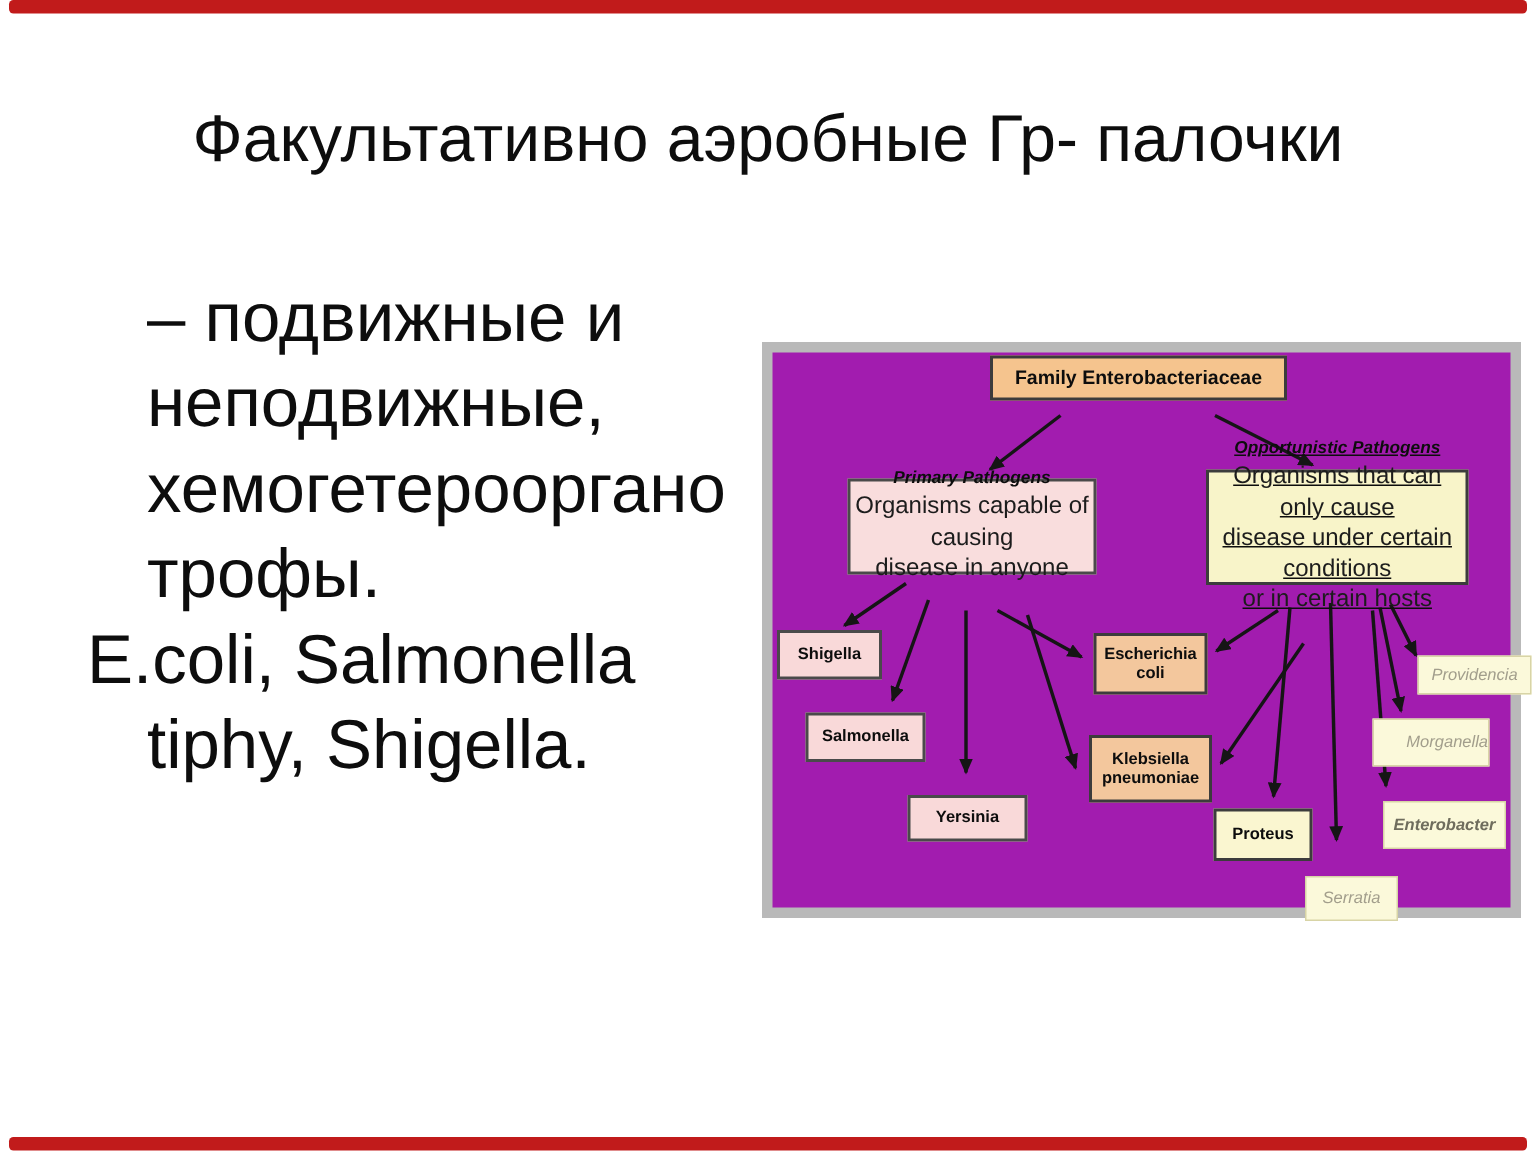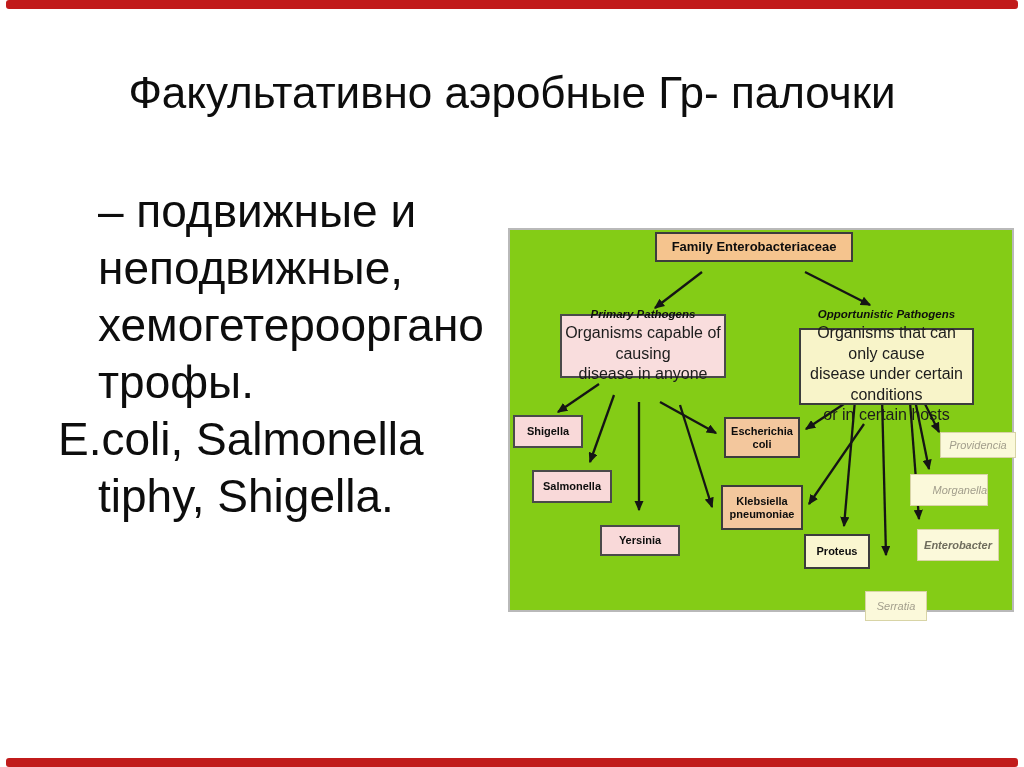--- a/index.html
+++ b/index.html
@@ -29,22 +29,22 @@
   #body-text {
     position: absolute; left: 58px; top: 183px; width: 470px;
     font-size: 46px; line-height: 57px; font-weight: 400;
   }
   #body-text .line { white-space: nowrap; }
   #body-text .line.indent { padding-left: 40px; }
 
   #diagram {
     position: absolute; left: 508px; top: 228px;
     width: 506px; height: 384px;
-    border: 2px solid #a16207;
-    background: #84cc16;
+    border: 7px solid #a16207;
+    background: #a21caf;
   }
   #edges { position: absolute; left: 0; top: 0; width: 509px; height: 384px; }
 
   .dnode {
     position: absolute;
     display: flex; flex-direction: column;
     align-items: center; justify-content: center;
     text-align: center; line-height: 1.18;
     border-style: solid; border-width: 2px;
   }
@@ -100,21 +100,21 @@
     </svg>
   <div id="nodes">
       <div class="dnode family" style="left: 145px; top: 2px; width: 198px; height: 30px; background: rgb(245, 196, 142); border-color: rgb(60, 60, 60);">
         <span>Family Enterobacteriaceae</span>
       </div>
       <div class="dnode group-pink" style="left: 50px; top: 84px; width: 166px; height: 64px; background: rgb(249, 221, 221); border-color: rgb(74, 74, 74);">
         <span class="box-title">Primary Pathogens</span>
         <span class="box-body-line">Organisms capable of causing</span>
         <span class="box-body-line">disease in anyone</span>
       </div>
-      <div class="dnode group-yellow" style="left: 289px; top: 98px; width: 175px; height: 77px; background: rgb(248, 244, 201); border-color: rgb(60, 60, 60);">
+      <div class="dnode group-yellow" style="left: 289px; top: 78px; width: 175px; height: 77px; background: rgb(248, 244, 201); border-color: rgb(60, 60, 60); text-decoration: underline;">
         <span class="box-title">Opportunistic Pathogens</span>
         <span class="box-body-line">Organisms that can only cause</span>
         <span class="box-body-line">disease under certain conditions</span>
         <span class="box-body-line">or in certain hosts</span>
       </div>
       <div class="dnode pink" style="left: 3px; top: 185px; width: 70px; height: 33px; background: rgb(249, 217, 217); border-color: rgb(74, 74, 74);">
         <span>Shigella</span>
       </div>
       <div class="dnode pink" style="left: 22px; top: 240px; width: 80px; height: 33px; background: rgb(249, 217, 217); border-color: rgb(74, 74, 74);">
         <span>Salmonella</span>
@@ -135,17 +135,17 @@
       </div>
       <div class="dnode faded" style="left: 430px; top: 202px; width: 76px; height: 26px; background: rgb(251, 249, 218); border-color: rgb(216, 212, 166);">
         <span>Providencia</span>
       </div>
       <div class="dnode faded" style="left: 400px; top: 244px; width: 78px; height: 32px; background: rgb(251, 249, 218); border-color: rgb(216, 212, 166); align-items: flex-end;">
         <span>Morganella</span>
       </div>
       <div class="dnode faded-dark" style="left: 407px; top: 299px; width: 82px; height: 32px; background: rgb(251, 249, 218); border-color: rgb(216, 212, 166);">
         <span>Enterobacter</span>
       </div>
-      <div class="dnode faded" style="left: 355px; top: 349px; width: 62px; height: 30px; background: rgb(251, 249, 218); border-color: rgb(216, 212, 166); margin-top: 12px;">
+      <div class="dnode faded" style="left: 355px; top: 349px; width: 62px; height: 30px; background: rgb(251, 249, 218); border-color: rgb(216, 212, 166);">
         <span>Serratia</span>
       </div>
     </div>
 </div>
 
 </body></html>

